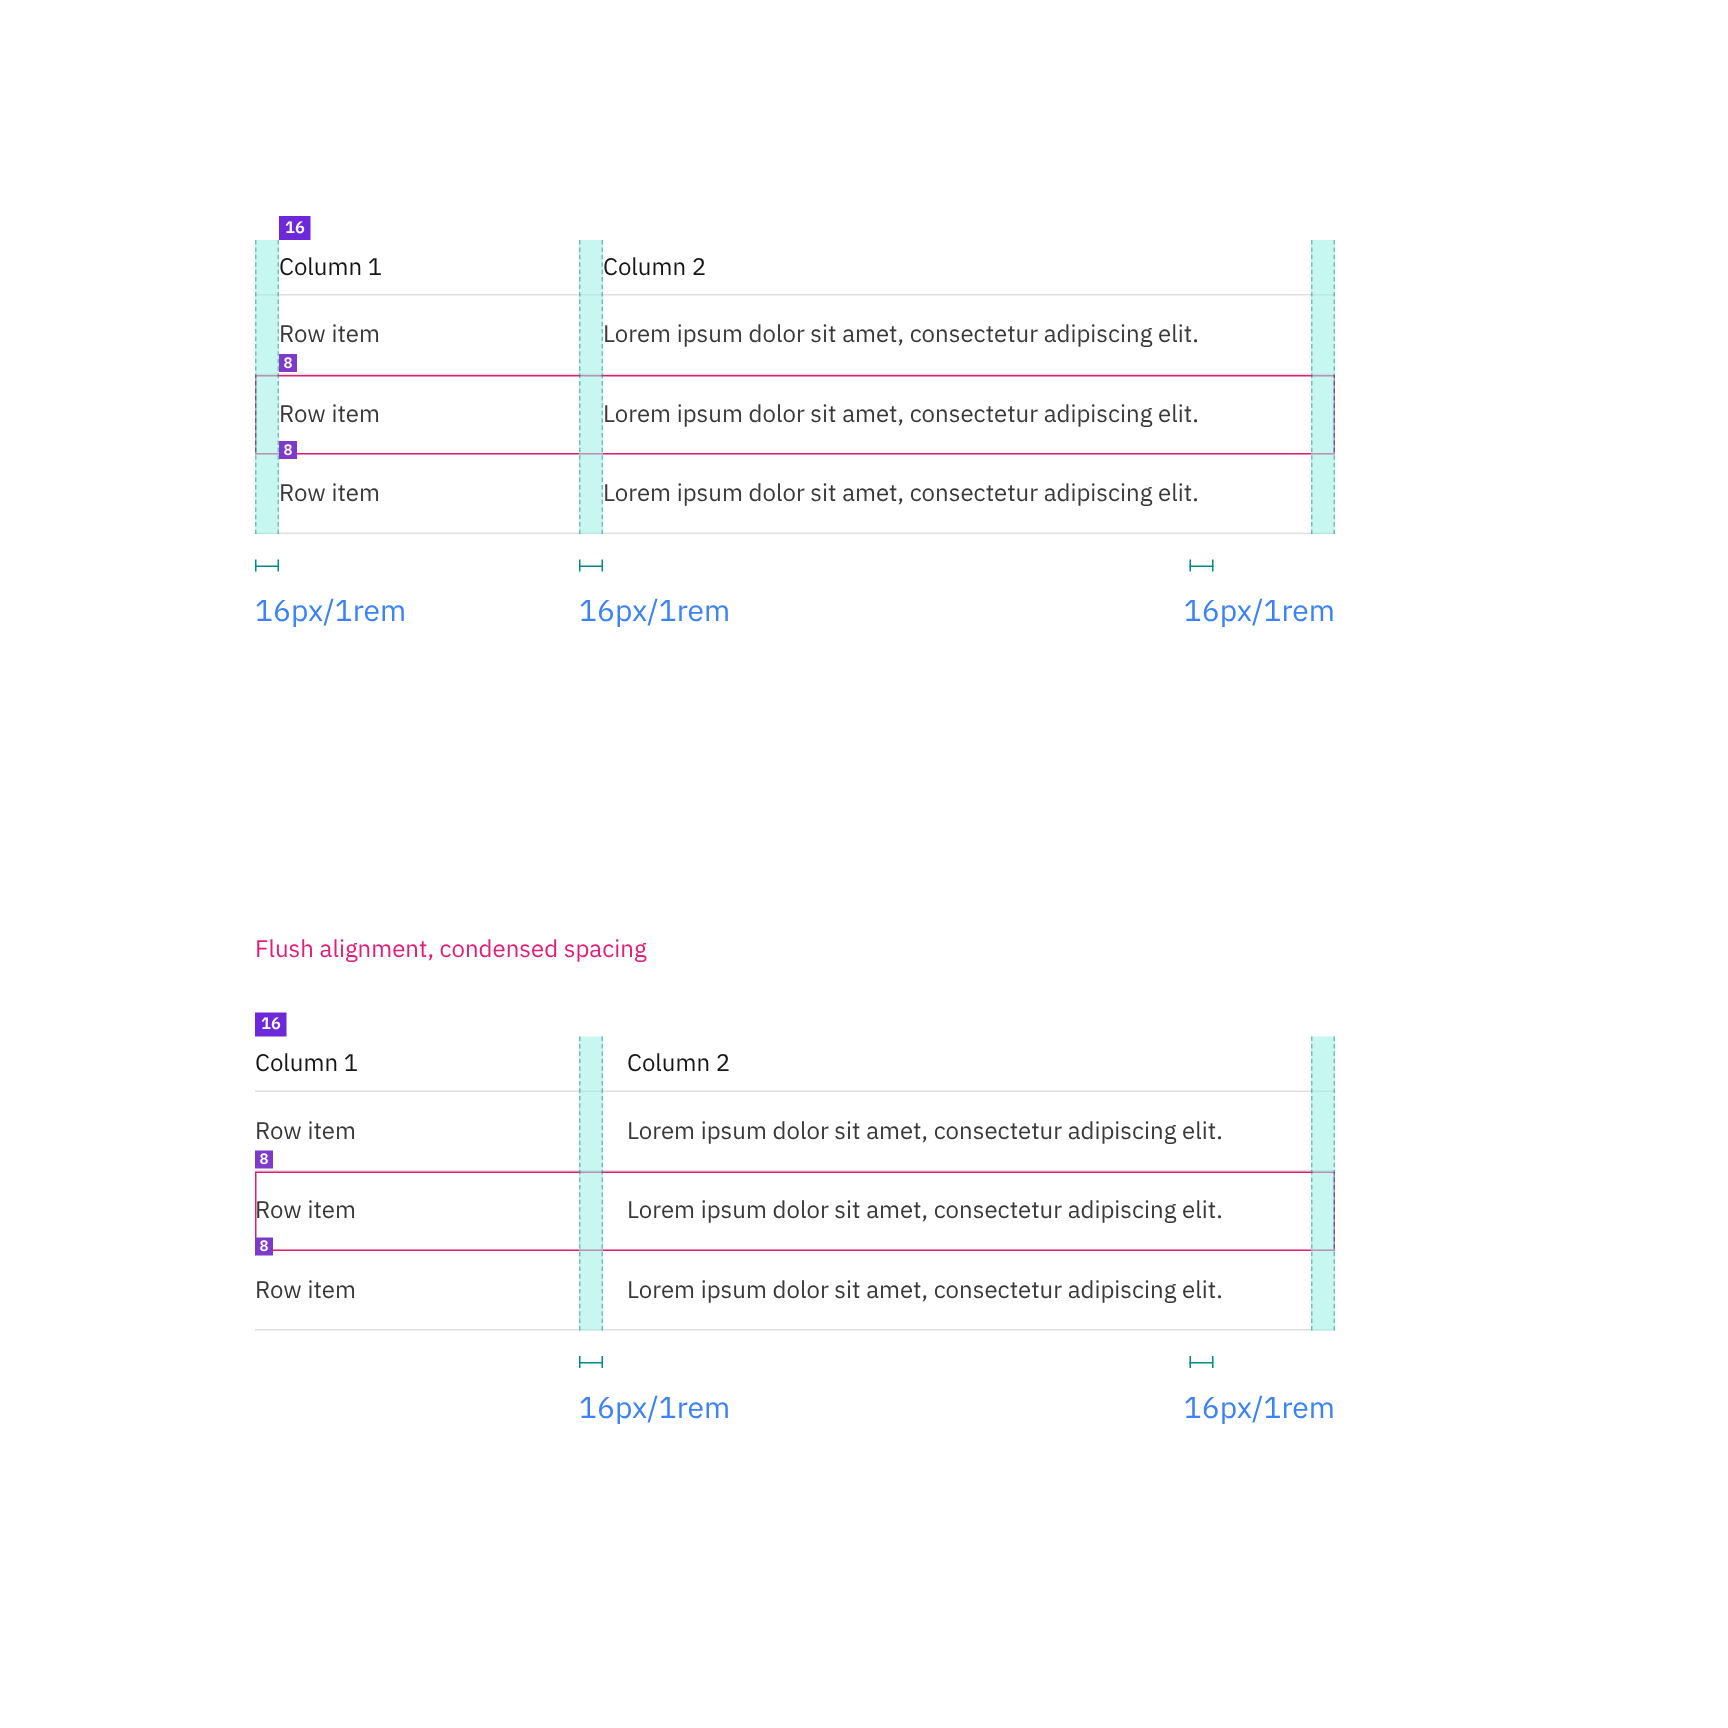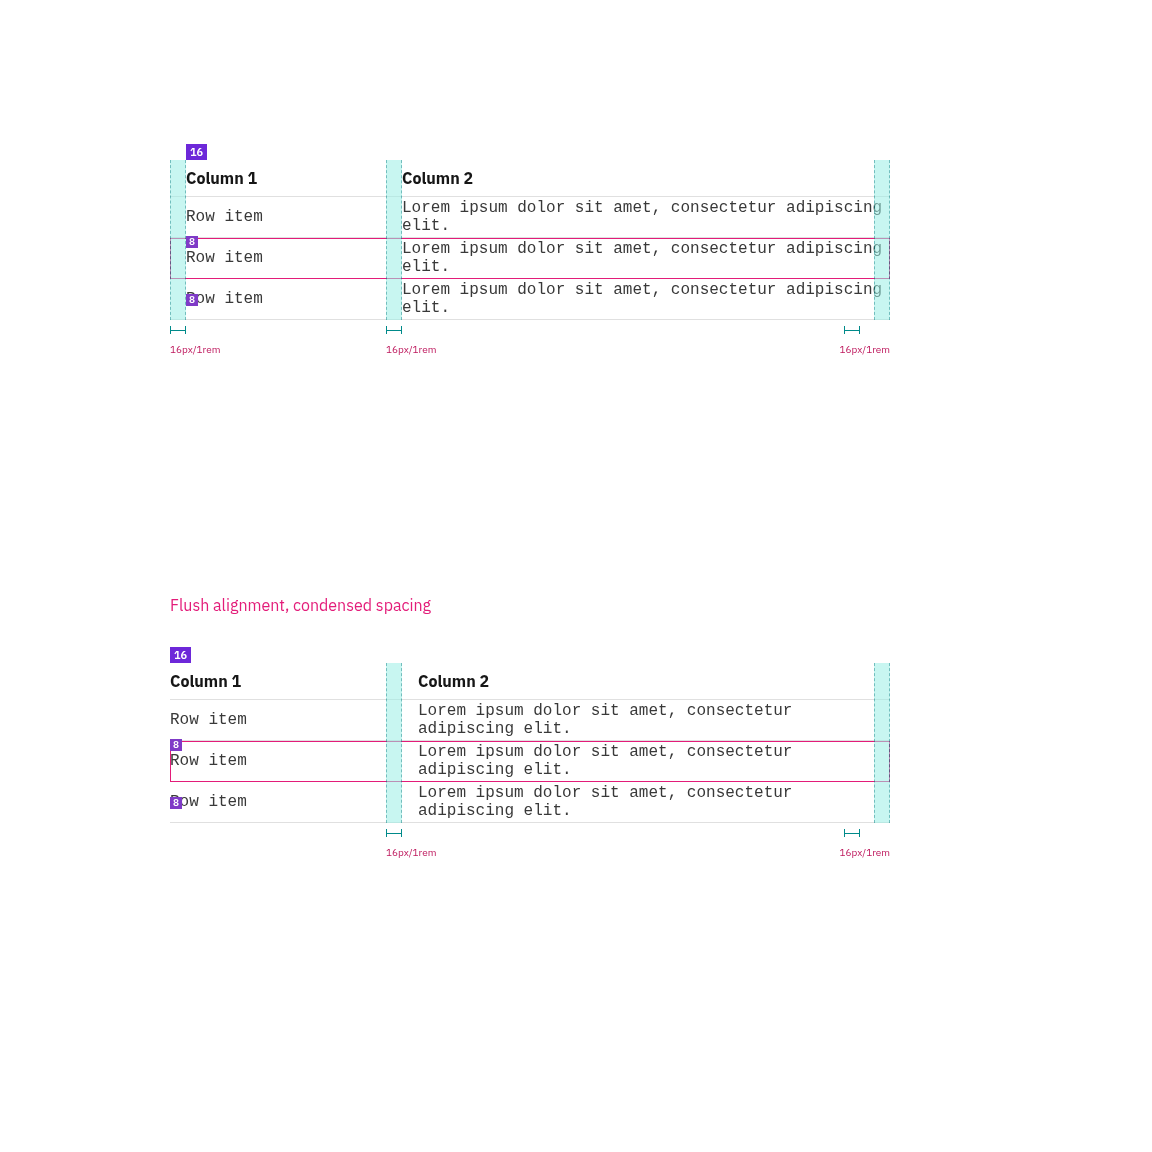--- a/index.html
+++ b/index.html
@@ -11,21 +11,21 @@
     position: relative;
     color: #161616;
   }
 
   .section {
     position: absolute;
     left: 170px;
     width: 774px;
   }
   .section.hang { top: 160px; }
-  .section.flush { top: 595px; }
+  .section.flush { top: 623px; }
 
   .caption {
     color: #e31c79;
     font-size: 16px;
     font-weight: 400;
     margin-bottom: 48px;
   }
 
   .table-wrap {
     position: relative;
@@ -81,29 +81,28 @@
     z-index: 4;
   }
 
   table {
     width: 100%;
     border-collapse: collapse;
     font-size: 16px;
   }
   th {
     text-align: left;
-    font-weight: 700;
+    font-weight: 400;
     padding: 8px 0 8px 0;
     border-bottom: 1px solid #e0e0e0;
   }
   td {
-    padding: 2px 0;
+    padding: 16px 0;
     border-bottom: 1px solid #e0e0e0;
     color: #393939;
-    font-family: Liberation Mono, monospace;
   }
   .col1 { width: 232px; }
   
   .section.hang th:first-child, .section.hang td.c1 { padding-left: 16px; }
   .section.hang th:nth-child(2), .section.hang td.c2 { padding-left: 0; }
   th:nth-child(2), td.c2 { padding-left: 16px; }
   .section.flush th:first-child, .section.flush td.c1 { padding-left: 0; }
 
   
   tr.highlight {
@@ -115,22 +114,22 @@
   
   .measure-row {
     position: absolute;
     left: 0;
     top: 100%;
     margin-top: 6px;
     width: 100%;
   }
   .bracket {
     position: absolute;
-    color: #be185d;
-    font-size: 10px;
+    color: #3b82f6;
+    font-size: 20px;
   }
   .bracket .bar {
     display: inline-block;
     width: 16px;
     height: 10px;
     position: relative;
   }
   .bracket .bar::before,
   .bracket .bar::after {
     content: "";

